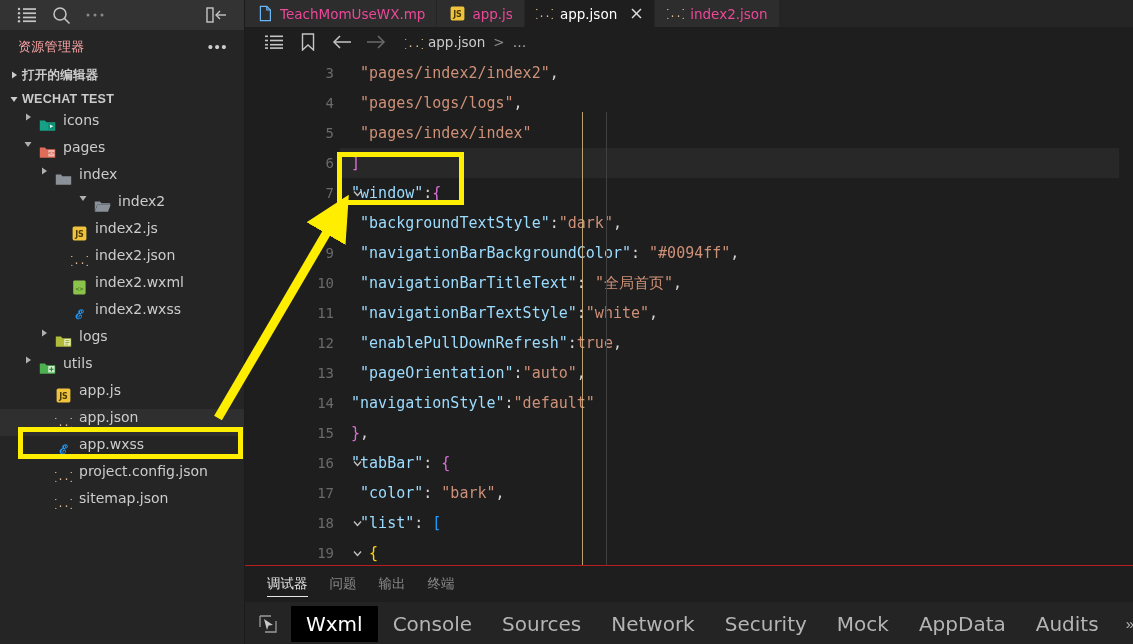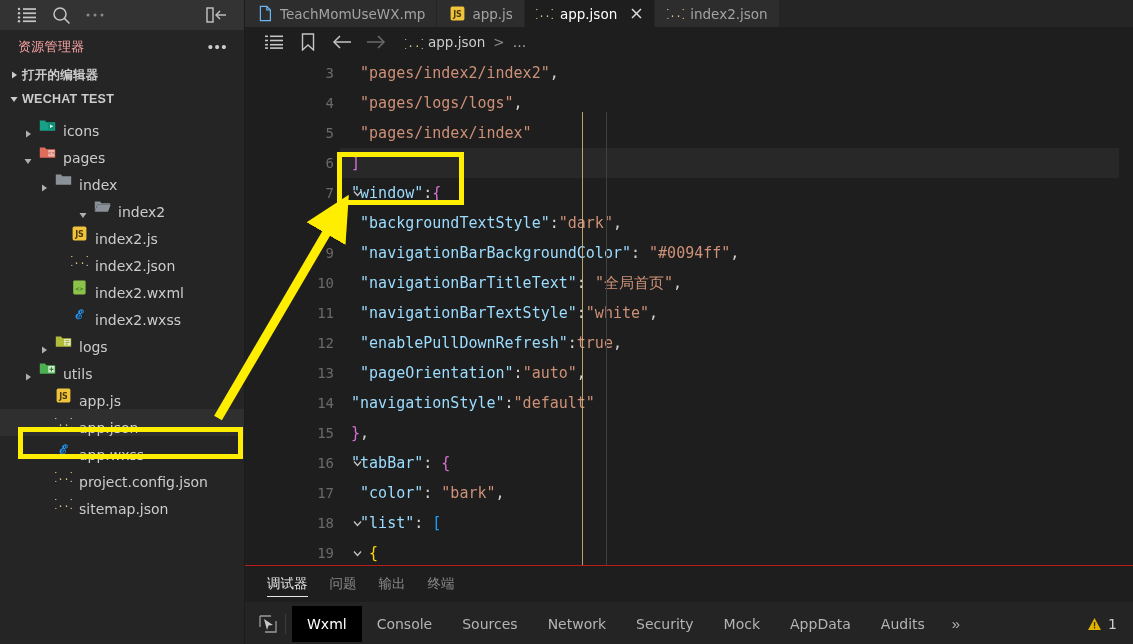--- a/index.html
+++ b/index.html
@@ -59,21 +59,21 @@
   }
   .tw {
     width: 16px; flex: 0 0 16px;
     display: flex; align-items: center; justify-content: center;
     color: #cccccc;
   }
   .tw svg { display: block; }
 
   .tree { flex: 1; overflow: hidden; padding-top: 1px; }
   .row {
-    height: 27px; display: flex; align-items: flex-end;
+    height: 27px; display: flex; align-items: flex-start;
     font-size: 14px; color: #cccccc;
     cursor: pointer; position: relative;
     font-family: "DejaVu Sans", sans-serif;
   }
   .row.selected { background: #2f2f2f; }
   .row .lbl { white-space: nowrap; }
   .ficon {
     width: 22px; flex: 0 0 22px; height: 27px;
     display: flex; align-items: center; justify-content: center;
     margin-right: 5px;
@@ -91,21 +91,21 @@
   .tabs {
     height: 27px; flex: 0 0 27px;
     background: #252526;
     display: flex; align-items: stretch;
     position: relative;
   }
   .tab {
     display: flex; align-items: center;
     padding: 0 11px 0 11px;
     background: #2d2d2d;
-    color: #a3a3a3;
+    color: #ec4899;
     font-size: 13.5px;
     border-right: 1px solid #252526;
     max-width: 230px;
     cursor: pointer;
     position: relative;
     font-family: "DejaVu Sans", sans-serif;
   }
   .tab.active { background: #1e1e1e; color: #ffffff; }
   .tab .tname { white-space: nowrap; overflow: hidden; }
   .tab .ticon {
@@ -246,21 +246,21 @@
     display: flex; align-items: center; justify-content: center;
     color: #b8b8b8;
     flex: 0 0 30px;
   }
   .dev-sep {
     width: 1px; height: 20px; background: #3c3c3c; margin: 0 6px 0 2px;
   }
   .dtab {
     height: 36px; padding: 0 15px;
     display: flex; align-items: center;
-    font-size: 14px; color: #b4b4b4;
+    font-size: 20px; color: #b4b4b4;
     cursor: pointer;
     font-family: "DejaVu Sans", sans-serif;
   }
   .dtab.active { background: #000000; color: #ffffff; }
   .dev-more {
     padding: 0 12px; color: #b4b4b4; font-size: 15px;
     display:flex; align-items:center; height: 36px;
   }
   .dev-spacer { flex: 1; }
   .warn-wrap {

